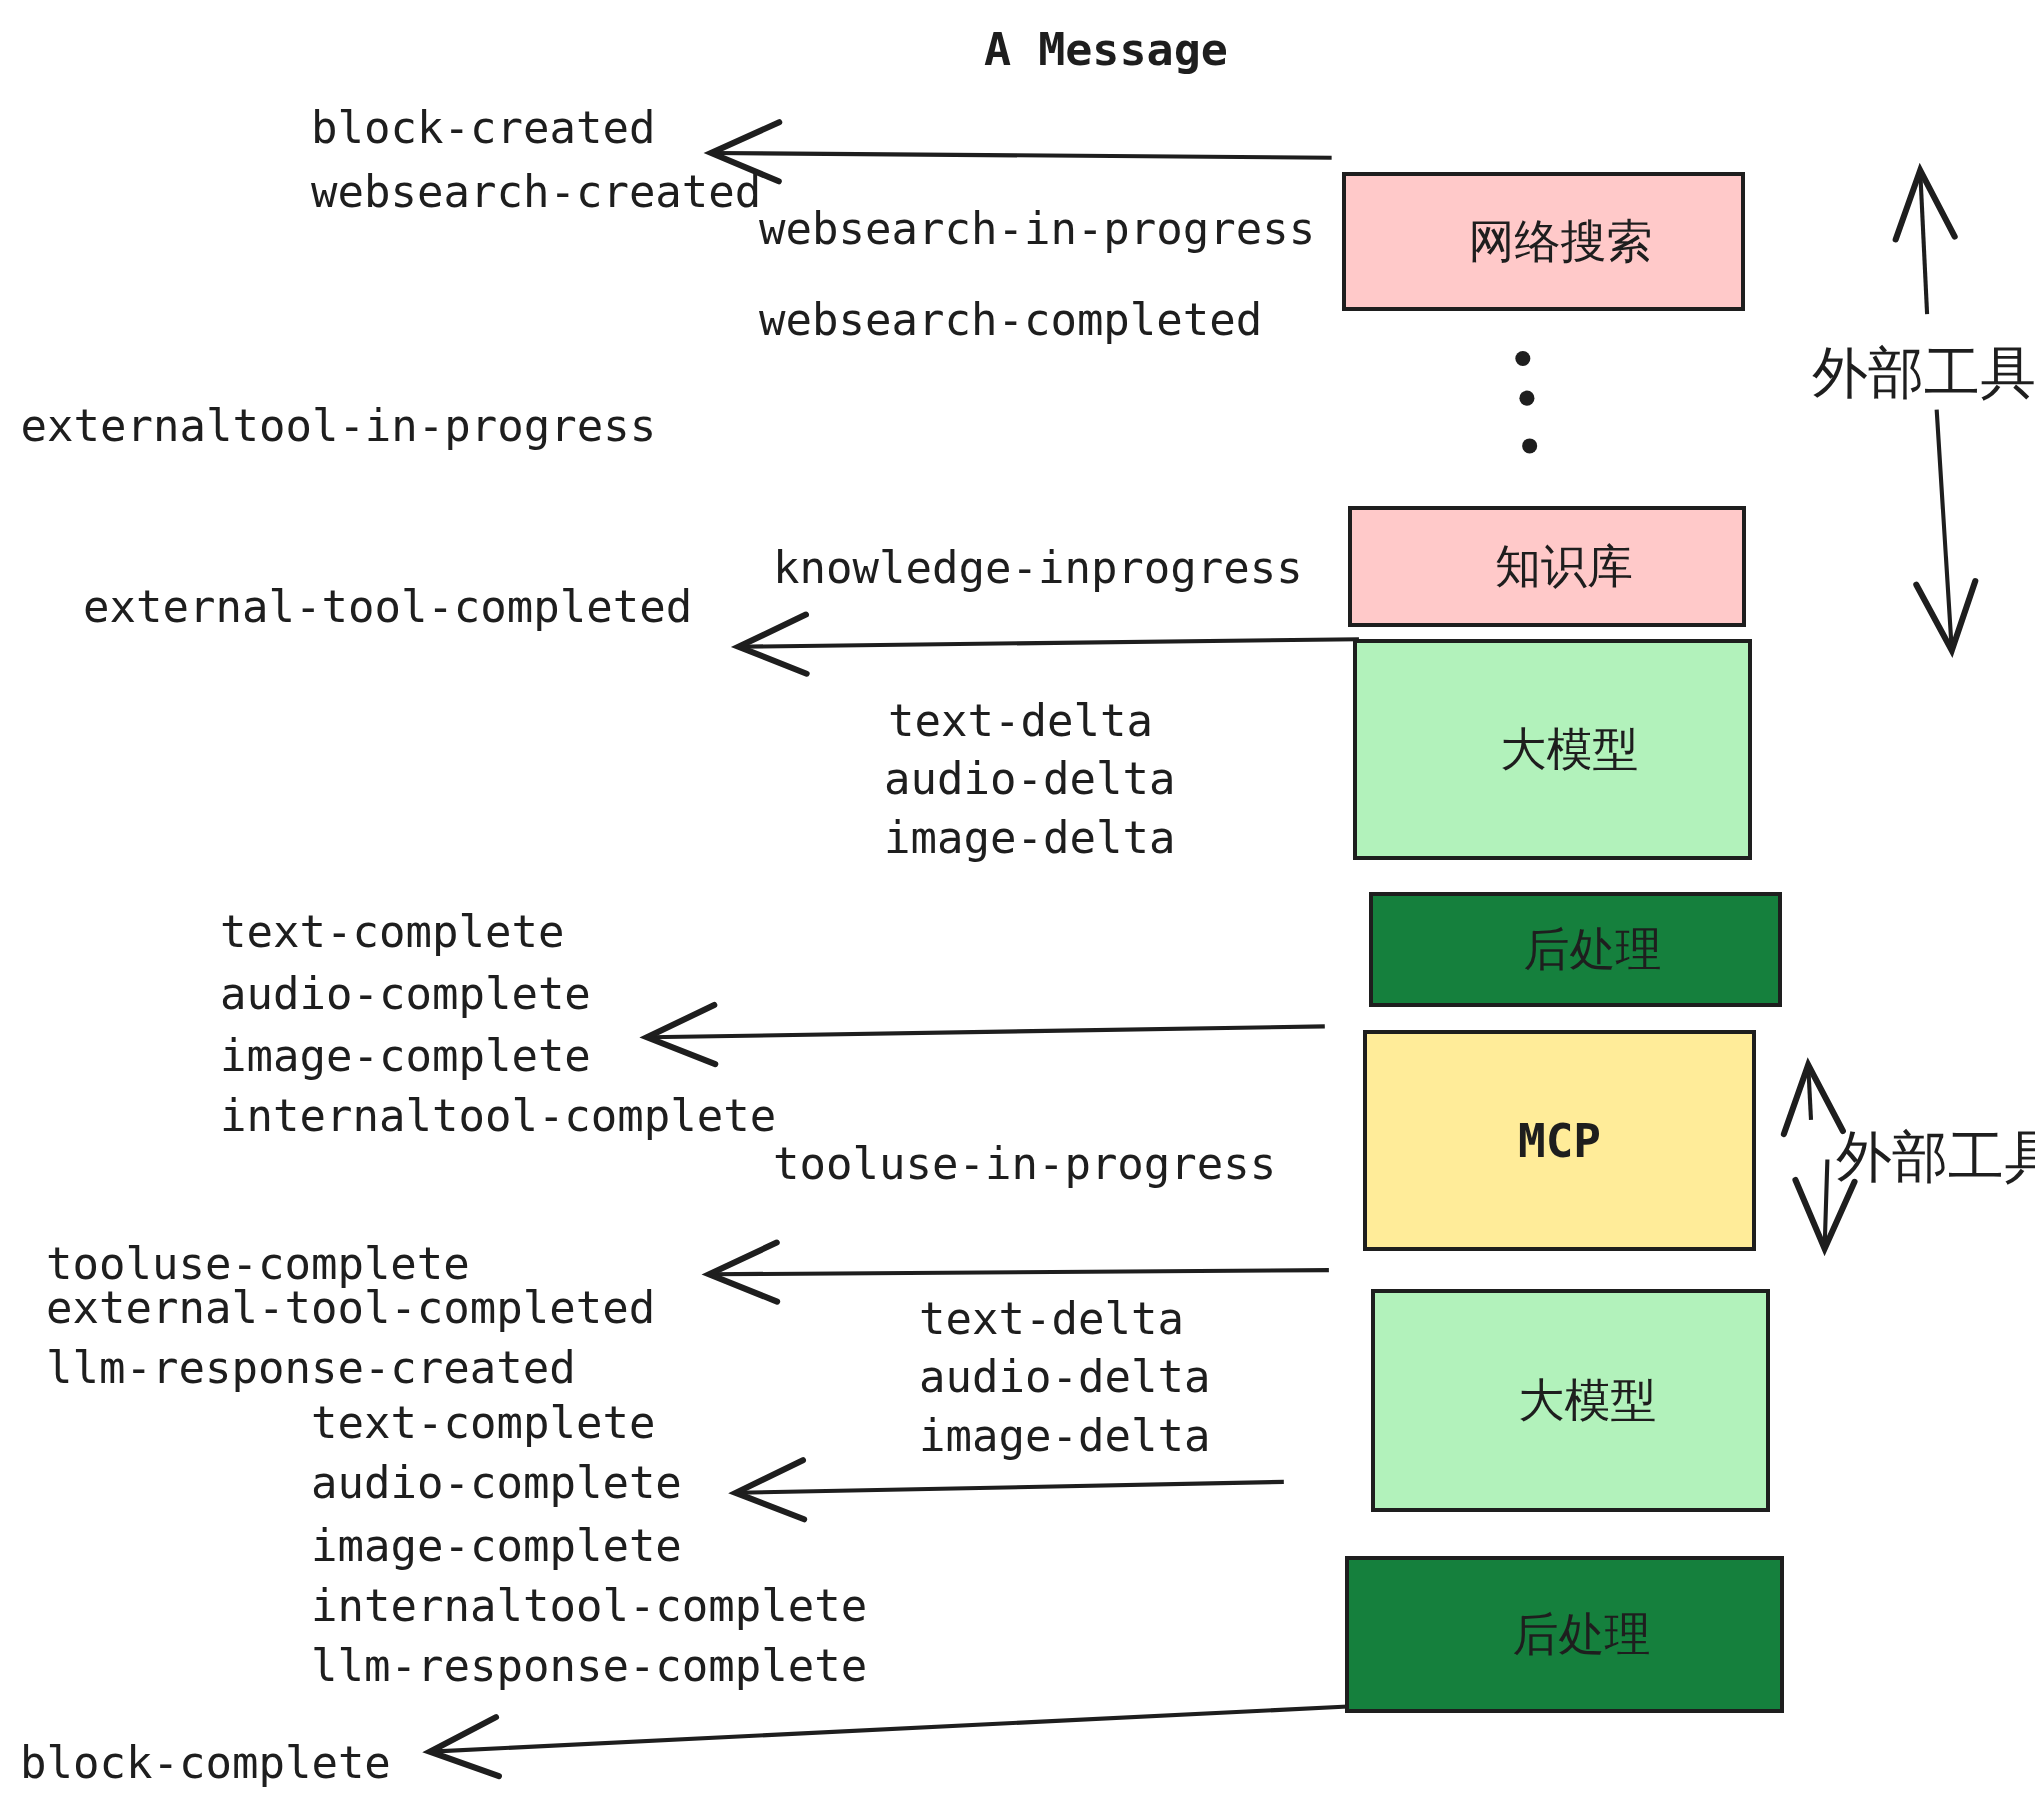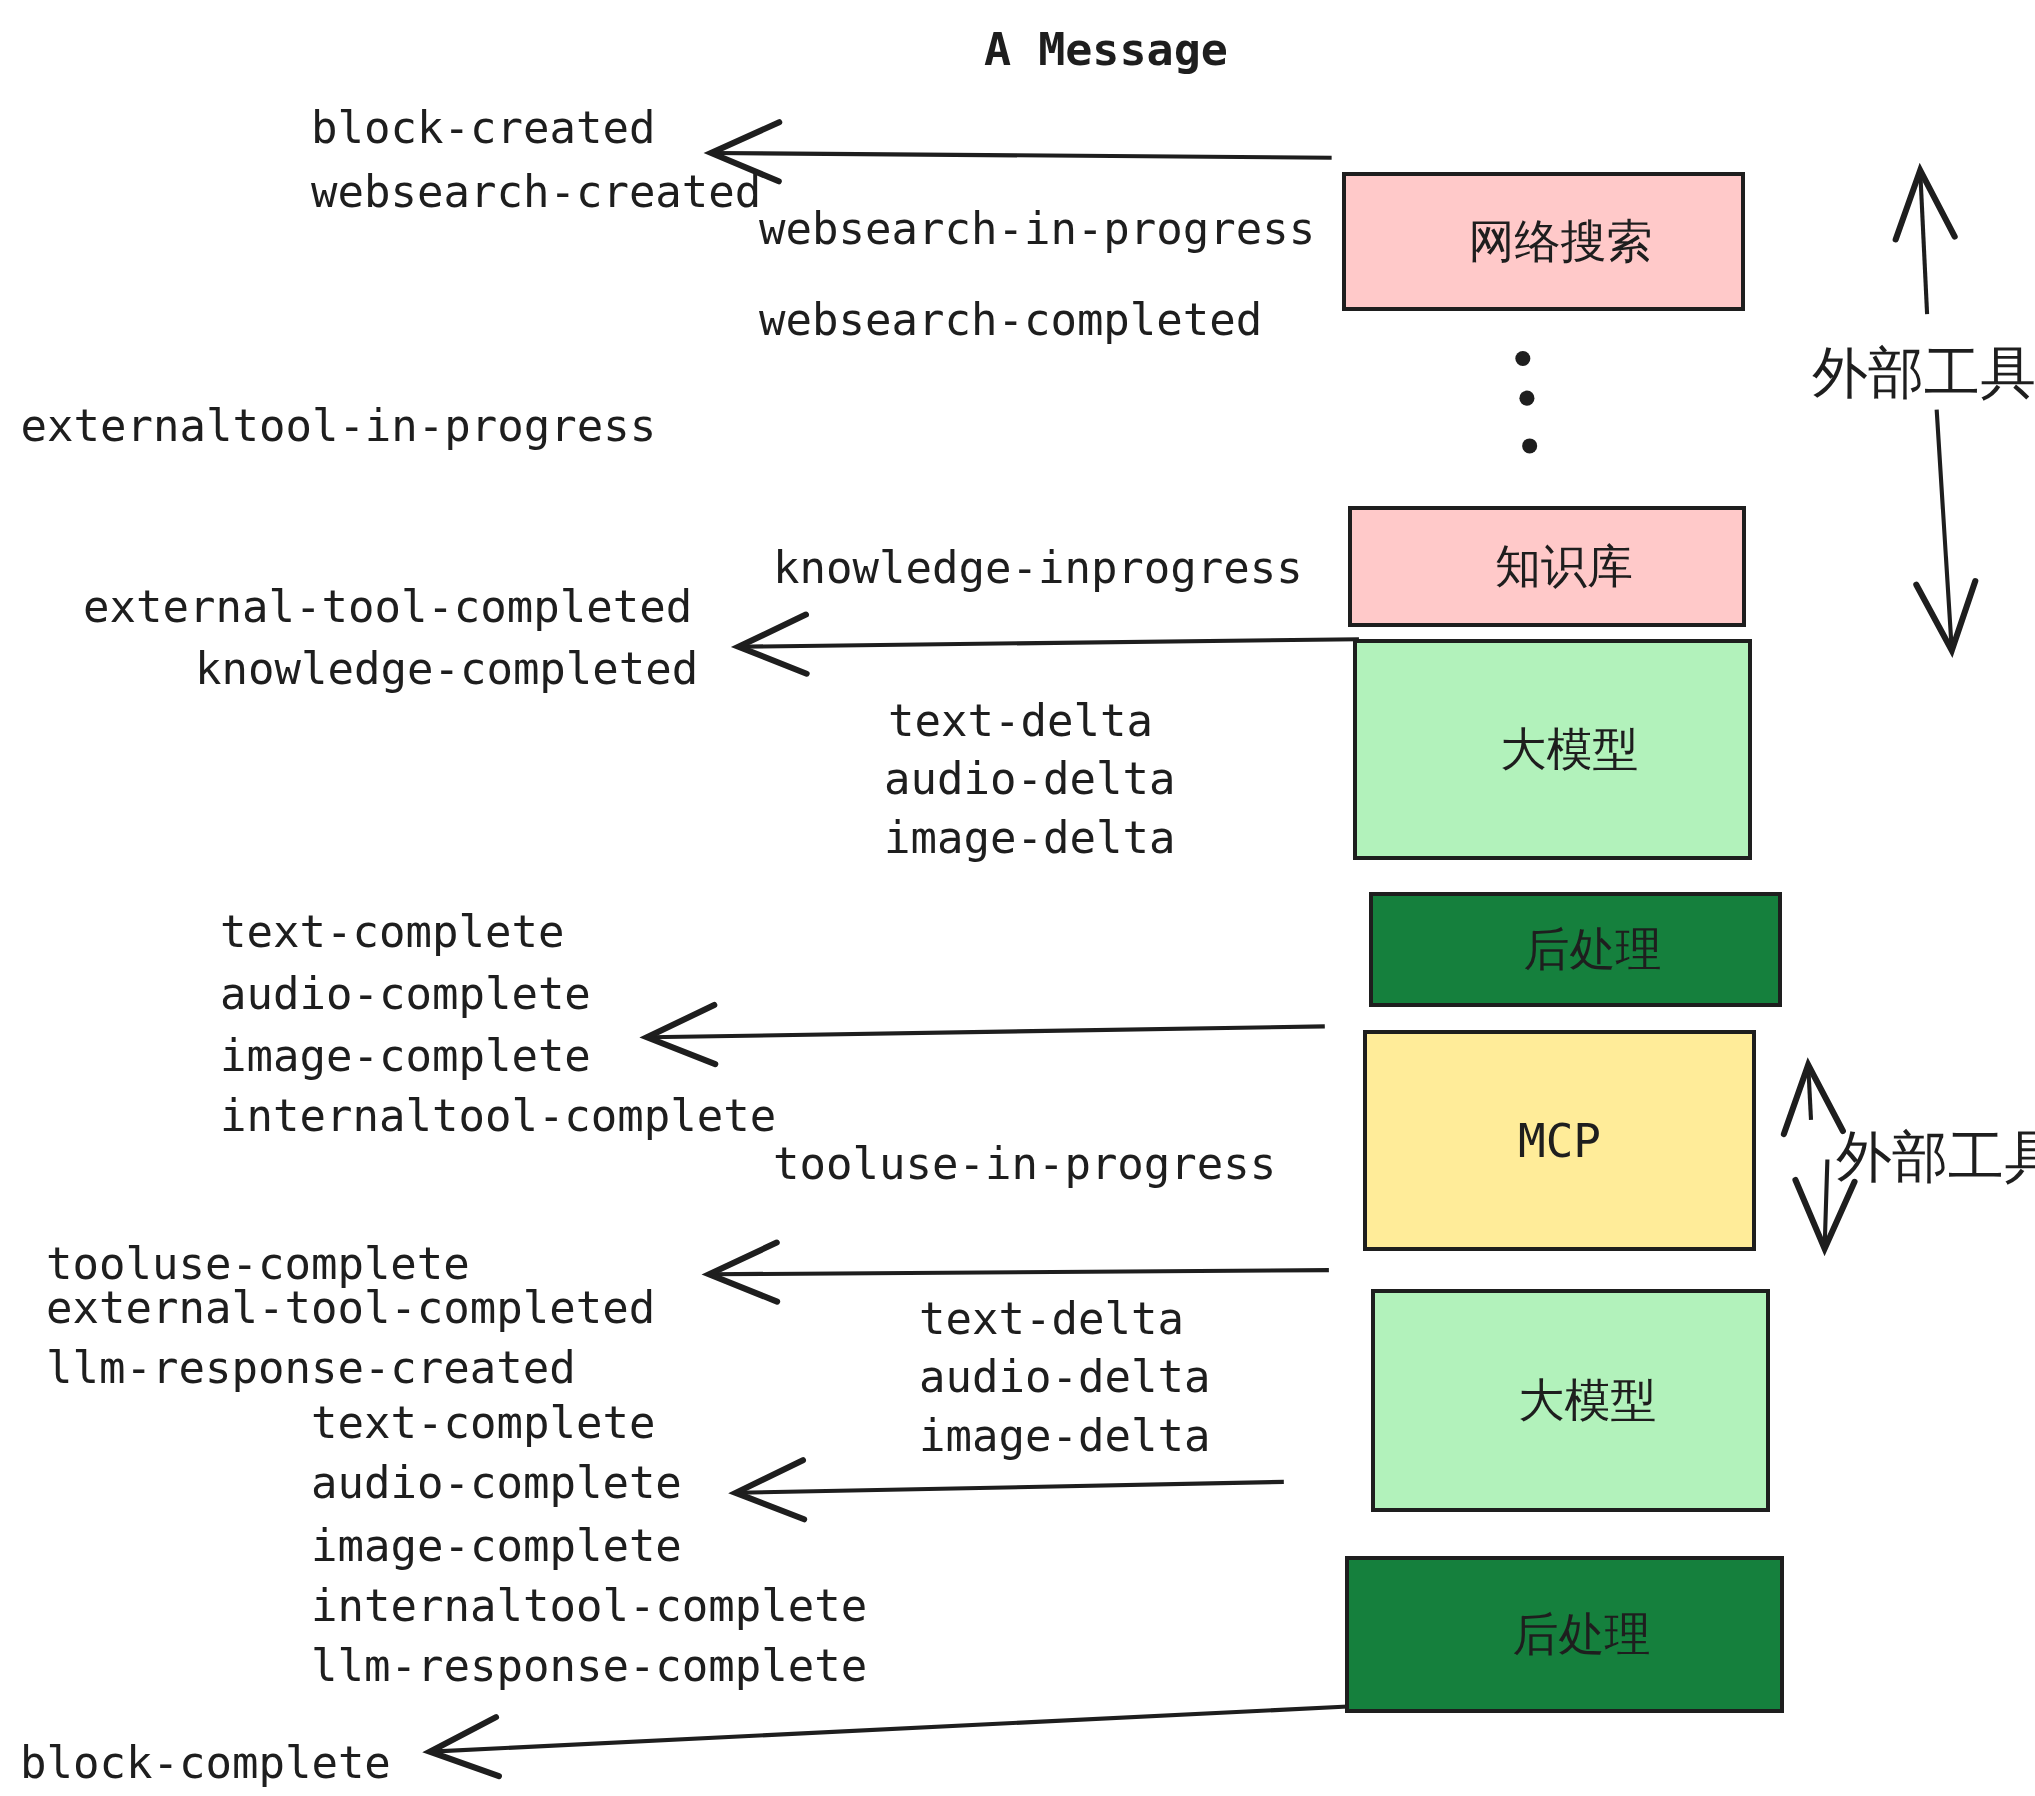--- a/index.html
+++ b/index.html
@@ -8,21 +8,21 @@
     font-family:"DejaVu Sans Mono", monospace;color:var(--ink,#1e1e1e);overflow:hidden;
   }
   .overlay{position:absolute;left:0;top:0;width:2035px;height:1796px;pointer-events:none;}
   .title{position:absolute;left:984px;top:22.5px;font-size:45px;white-space:nowrap;font-weight:600;}
   .ev{position:absolute;font-size:44px;line-height:1.25;white-space:nowrap;}
   .box{
     position:absolute;box-sizing:border-box;border:4.1px solid var(--ink,#1e1e1e);
     display:flex;align-items:center;justify-content:center;background:#fff;
   }
   .zh{font-family:"DejaVu Sans", sans-serif;font-size:46px;font-weight:500;white-space:nowrap;margin-left:34px;}
-  .latin{font-family:"DejaVu Sans Mono", monospace;font-size:46px;font-weight:400;white-space:nowrap;}
+  .latin{font-family:"DejaVu Sans Mono", monospace;font-size:46px;font-weight:700;white-space:nowrap;}
   .fill-pink{background:var(--pink,#ffc9c9);}
   .fill-green{background:var(--green,#b2f2bb);text-align:center;}
   .fill-yellow{background:var(--yellow,#ffec99);}
   .fill-white{background:#15803d;}
   .side{
     position:absolute;font-family:"DejaVu Sans", sans-serif;font-size:56px;font-weight:500;
     white-space:nowrap;color:var(--ink,#1e1e1e);
   }
 </style>
 </head>
@@ -58,21 +58,20 @@
 
   <div class="title">A Message</div>
 
   <div class="ev" style="left:311px;top:100px">block-created</div>
   <div class="ev" style="left:311px;top:164px">websearch-created</div>
   <div class="ev" style="left:759px;top:201px">websearch-in-progress</div>
   <div class="ev" style="left:759px;top:292px">websearch-completed</div>
   <div class="ev" style="left:20.5px;top:398px">externaltool-in-progress</div>
   <div class="ev" style="left:773px;top:540px">knowledge-inprogress</div>
   <div class="ev" style="left:83px;top:579px">external-tool-completed</div>
-  <div class="ev" style="left:195px;top:641px">knowledge-completed</div>
   <div class="ev" style="left:888px;top:693px">text-delta</div>
   <div class="ev" style="left:884px;top:751px">audio-delta</div>
   <div class="ev" style="left:884px;top:810px">image-delta</div>
   <div class="ev" style="left:220px;top:904px">text-complete</div>
   <div class="ev" style="left:220px;top:966px">audio-complete</div>
   <div class="ev" style="left:220px;top:1028px">image-complete</div>
   <div class="ev" style="left:220px;top:1088px">internaltool-complete</div>
   <div class="ev" style="left:773px;top:1136px">tooluse-in-progress</div>
   <div class="ev" style="left:46px;top:1236px">tooluse-complete</div>
   <div class="ev" style="left:46px;top:1280px">external-tool-completed</div>

